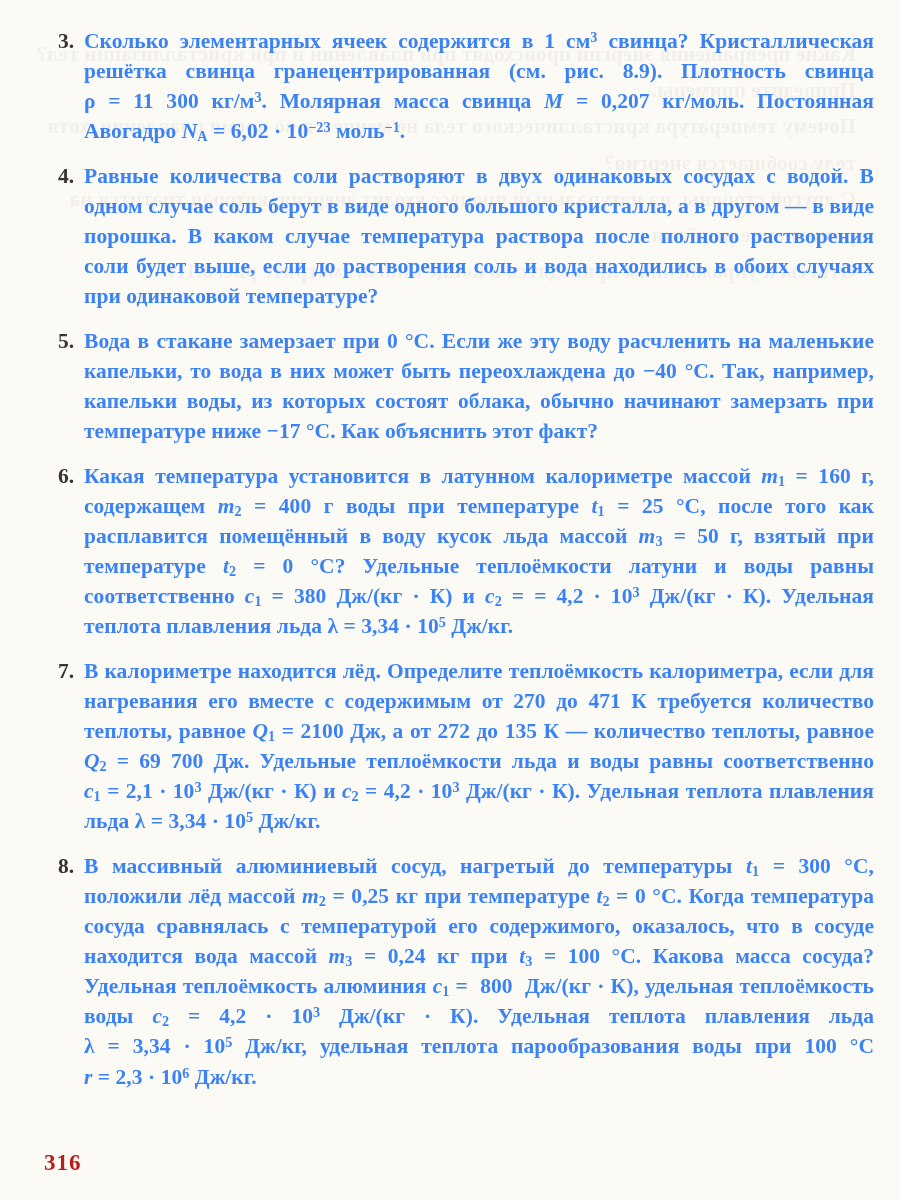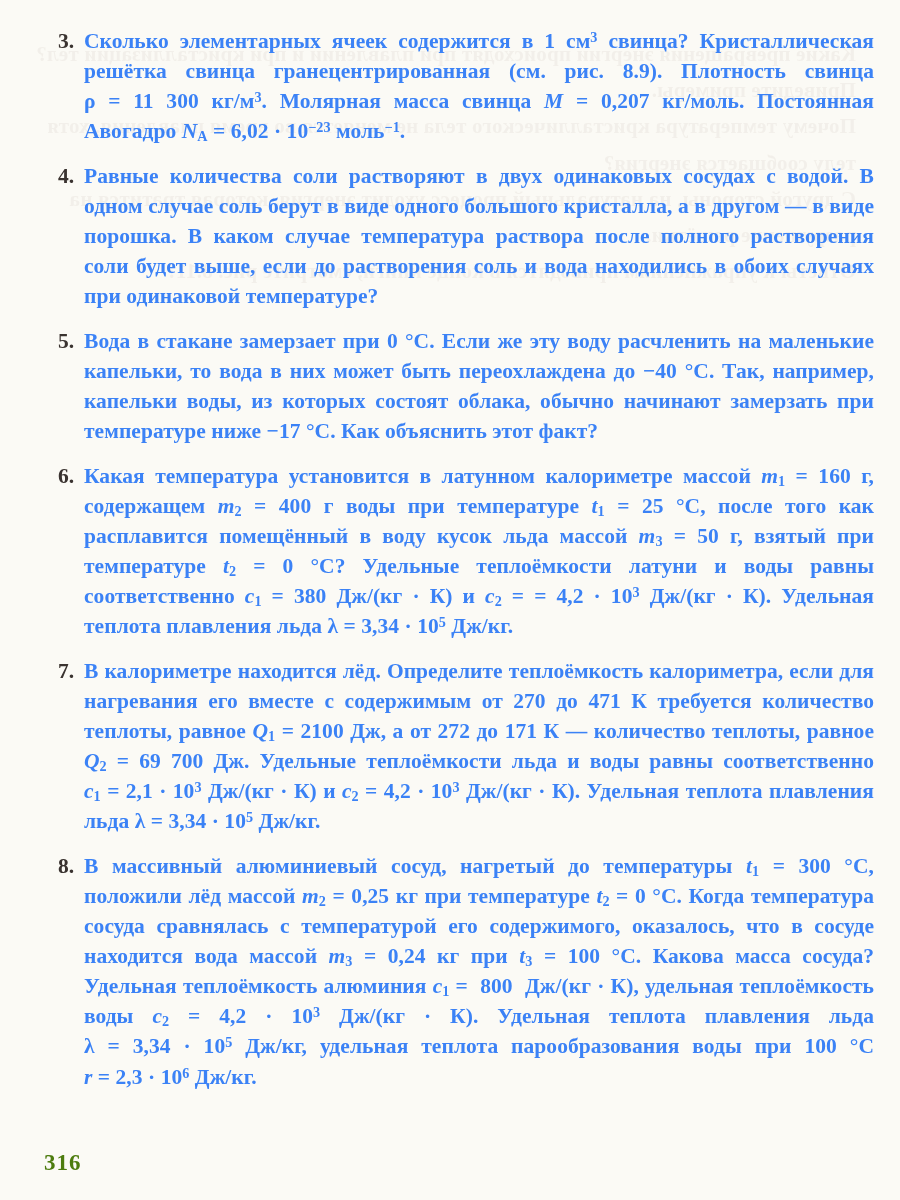--- a/index.html
+++ b/index.html
@@ -87,21 +87,21 @@
     vertical-align: 0.45em;
     font-weight: 700;
   }
   .nb { white-space: nowrap; }
   .page-number {
     position: absolute;
     left: 44px;
     bottom: 24px;
     font-weight: 700;
     font-size: 23px;
-    color: #4d7c0f;
+    color: #b91c1c;
     letter-spacing: 1px;
   }
 </style>
 </head>
 <body>
 
 <div class="page-bleed" aria-hidden="true">
   <div>Какие превращения энергии происходят при плавлении и при кристаллизации тел? Приведите примеры.</div>
   <div>Почему температура кристаллического тела не меняется во время плавления, хотя телу сообщается энергия?</div>
   <div>С другой стороны, на натуральный процесс уходит энергия, которая тратится на разрушение решётки.</div>
@@ -161,21 +161,21 @@
         <span class="nb">λ&nbsp;=&nbsp;3,34&nbsp;·&nbsp;10<sup>5</sup> Дж/кг</span>.
       </div>
     </li>
 
     <li class="problem">
       <div class="problem-number">7.</div>
       <div class="problem-body">
         В калориметре находится лёд. Определите теплоёмкость калориметра, если для нагревания
         его вместе с содержимым от 270 до <span class="nb">471 К</span> требуется количество теплоты,
         равное <span class="nb"><i>Q</i><sub>1</sub>&nbsp;=&nbsp;2100 Дж</span>, а от 272 до
-        <span class="nb">171 К</span>&nbsp;— количество теплоты, равное
+        <span class="nb">135 К</span>&nbsp;— количество теплоты, равное
         <span class="nb"><i>Q</i><sub>2</sub>&nbsp;=&nbsp;69 700 Дж</span>. Удельные теплоёмкости
         льда и воды равны соответственно
         <span class="nb"><i>c</i><sub>1</sub>&nbsp;=&nbsp;2,1&nbsp;·&nbsp;10<sup>3</sup> Дж/(кг&nbsp;·&nbsp;К)</span>
         и <span class="nb"><i>c</i><sub>2</sub>&nbsp;=&nbsp;4,2&nbsp;·&nbsp;10<sup>3</sup> Дж/(кг&nbsp;·&nbsp;К)</span>.
         Удельная теплота плавления льда
         <span class="nb">λ&nbsp;=&nbsp;3,34&nbsp;·&nbsp;10<sup>5</sup> Дж/кг</span>.
       </div>
     </li>
 
     <li class="problem">

